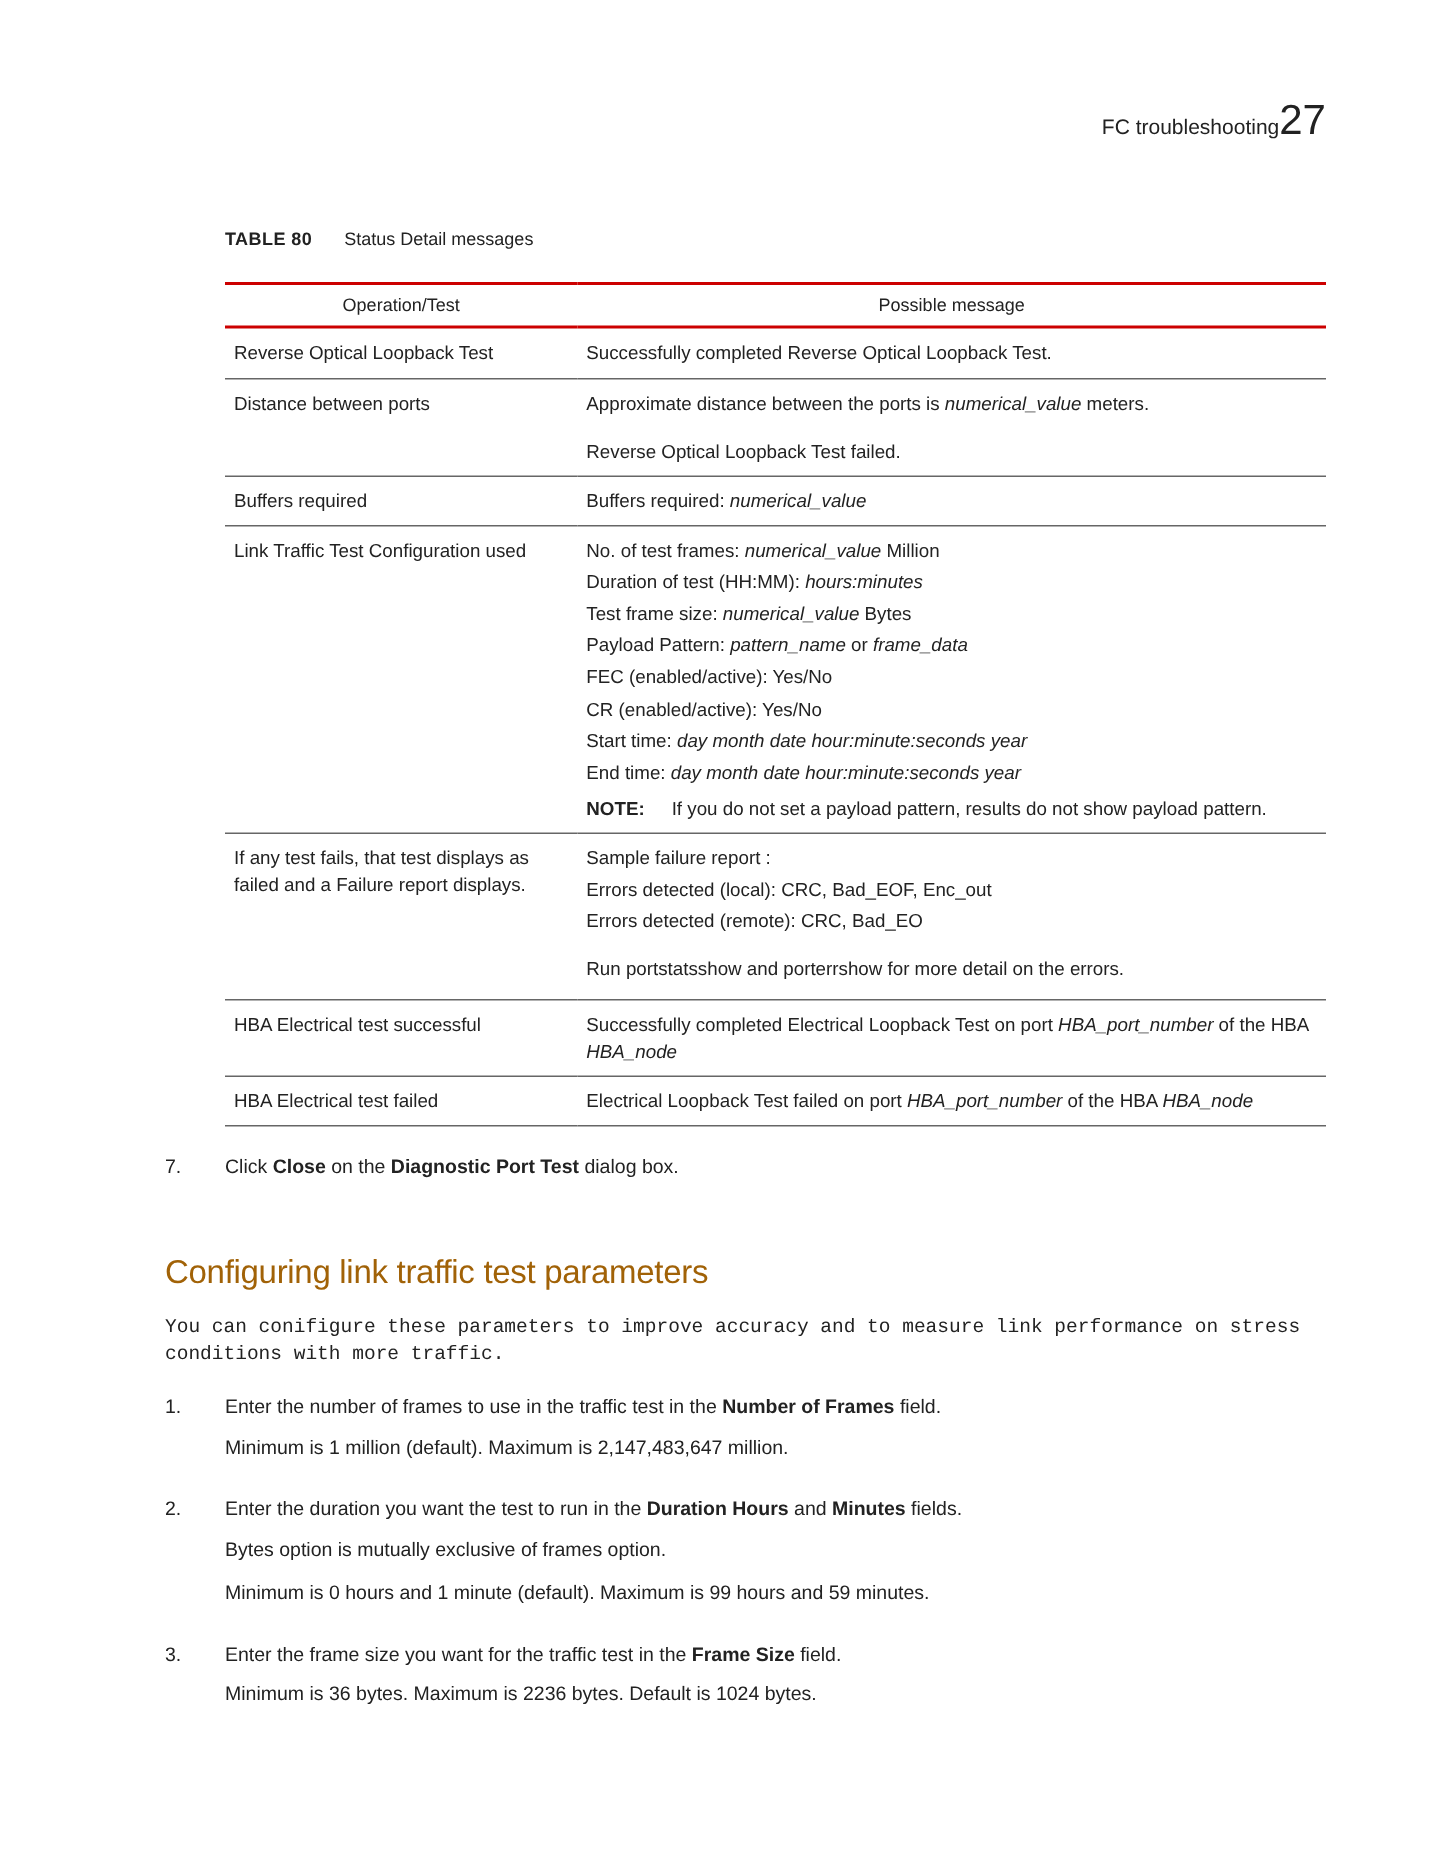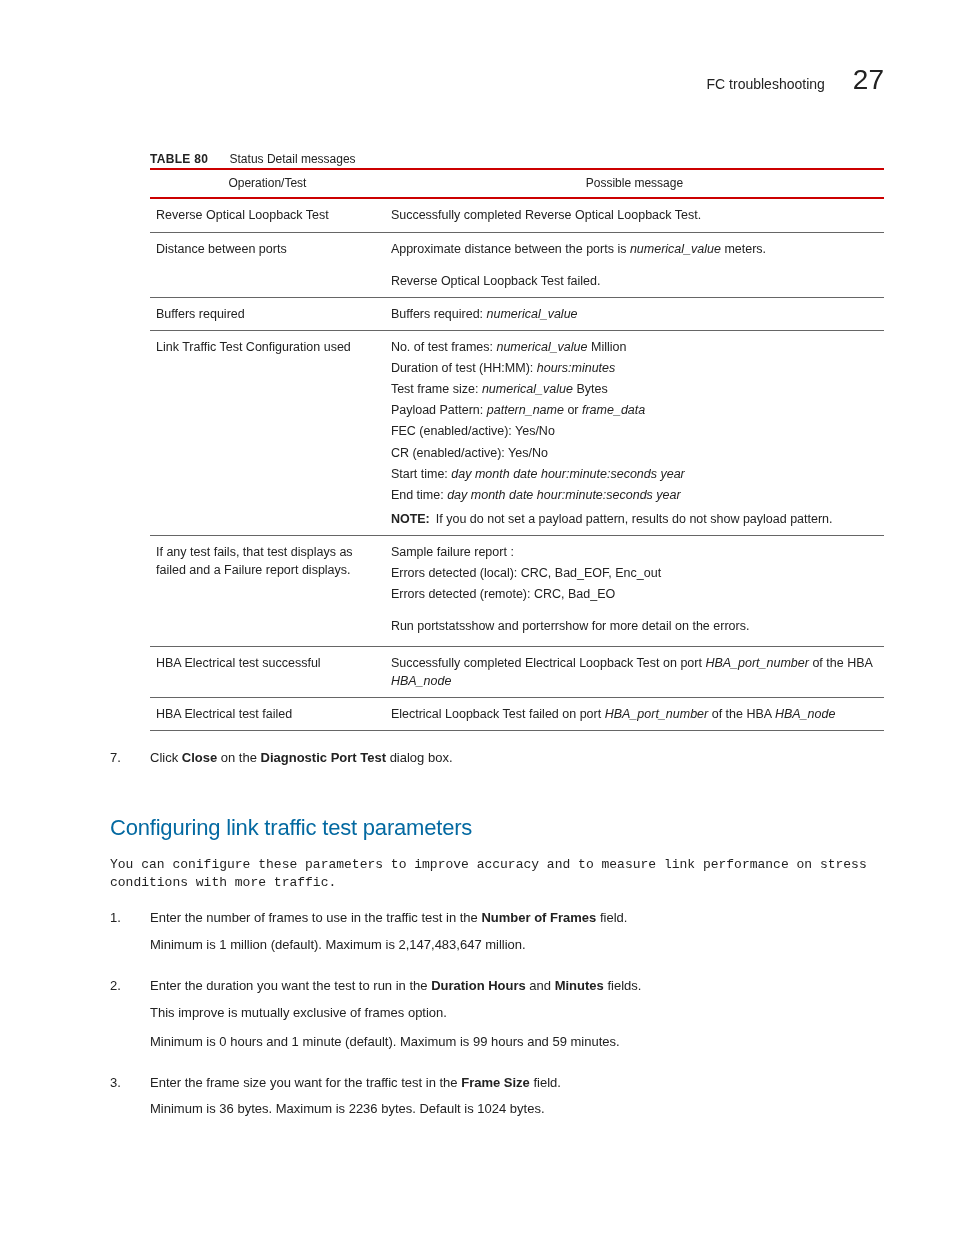--- a/index.html
+++ b/index.html
@@ -9,35 +9,34 @@
     margin: 0;
     padding: 60px 70px 80px 110px;
     width: 954px;
     box-sizing: border-box;
     line-height: 1.45;
   }
   .page-header {
     display: flex;
     justify-content: flex-end;
     align-items: baseline;
-    gap: 28px;
     margin-bottom: 50px;
   }
   .page-header .title {
     font-size: 14px;
   }
   .page-header .num {
     font-size: 28px;
     font-weight: normal;
     text-align: right;
   }
   .table-caption {
     font-size: 12px;
     margin-left: 40px;
-    margin-bottom: 0;
+    margin-bottom: 20px;
   }
   .table-caption .lbl {
     font-weight: bold;
     letter-spacing: 0.3px;
     margin-right: 18px;
   }
   table.status {
     border-collapse: collapse;
     width: calc(100% - 40px);
     margin-left: 40px;
@@ -63,39 +62,39 @@
   }
   table.status tbody tr:last-child td {
     border-bottom: 1px solid #666;
   }
   table.status col.c1 { width: 32%; }
   .em { font-style: italic; }
   .b { font-weight: bold; }
   .multi-line div { margin-bottom: 3px; }
   .note-block {
     display: flex;
-    gap: 6px;
+    gap: 18px;
     margin-top: 6px;
     text-align: right;
   }
   .note-block .nb-label { font-weight: bold; white-space: nowrap; }
   .step {
     display: flex;
     margin: 18px 0 10px 0;
   }
   .step .step-num {
     width: 40px;
     flex-shrink: 0;
   }
   .step .step-body p { margin: 0 0 10px 0; }
   h2.section {
     font-size: 22px;
     font-weight: normal;
     margin: 34px 0 12px 0;
-    color: #0369a1;
+    color: #a16207;
     letter-spacing: -0.2px;
   }
   p.intro {
     margin: 0 0 16px 0;
     font-family: Liberation Mono, monospace;
   }
   .ol-steps .step { margin: 12px 0 6px 0; }
   .ol-steps .step .step-body p:first-child { margin-bottom: 8px; }
 </style>
 </head>
@@ -196,21 +195,21 @@
     <div class="step-num">1.</div>
     <div class="step-body">
       <p><span>Enter the number of frames to use in the traffic test in the </span><span class="b">Number of Frames</span><span> field.</span></p>
       <p>Minimum is 1  million (default). Maximum is 2,147,483,647 million.</p>
     </div>
   </div>
   <div class="step">
     <div class="step-num">2.</div>
     <div class="step-body">
       <p><span>Enter the duration you want the test to run in the </span><span class="b">Duration Hours</span><span> and </span><span class="b">Minutes</span><span> fields.</span></p>
-      <p>This improve is mutually exclusive of frames option.</p>
+      <p>Bytes option is mutually exclusive of frames option.</p>
       <p>Minimum is 0 hours and 1 minute (default). Maximum is 99 hours and 59 minutes.</p>
     </div>
   </div>
   <div class="step">
     <div class="step-num">3.</div>
     <div class="step-body">
       <p><span>Enter the frame size you want for the traffic test in the </span><span class="b">Frame Size</span><span> field.</span></p>
       <p>Minimum is 36 bytes. Maximum is 2236 bytes. Default is 1024 bytes.</p>
     </div>
   </div>

